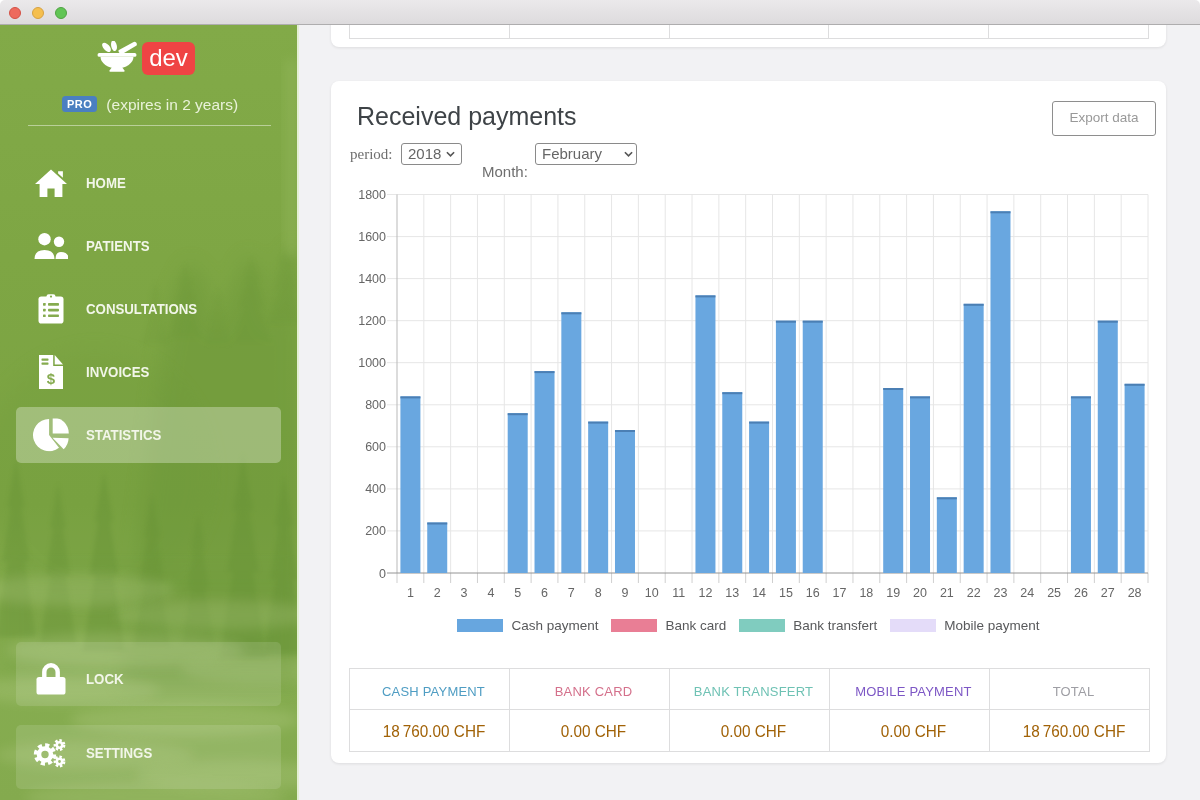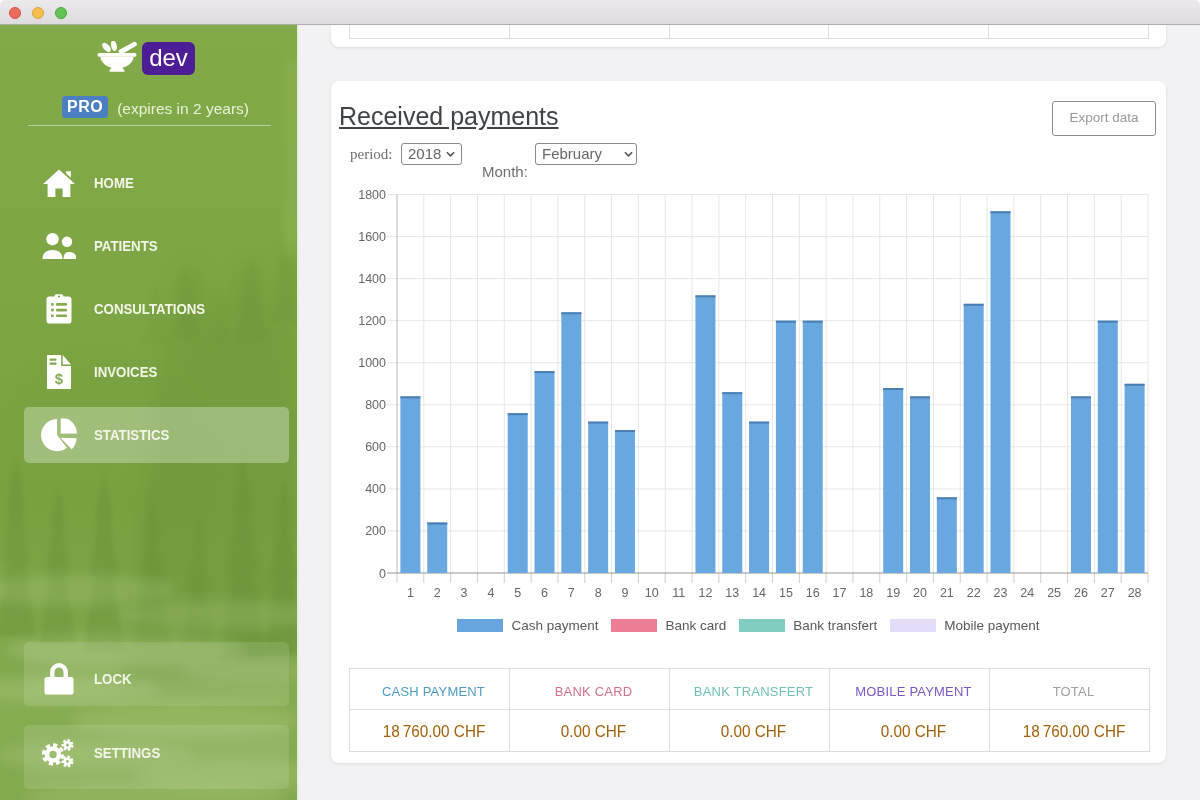--- a/index.html
+++ b/index.html
@@ -15,48 +15,48 @@
 .tl.r { left:9px;  background:#ed6a5e; border:0.5px solid #d45146; }
 .tl.y { left:32px; background:#f5bf4f; border:0.5px solid #d6a243; }
 .tl.g { left:55px; background:#61c555; border:0.5px solid #50a343; }
 
 
 .sidebar { position:absolute; left:0; top:25px; width:298px; height:775px;
   background:#7fa845; overflow:hidden; }
 .sidebar .forest { position:absolute; left:0; top:0; }
 .sb-content { position:absolute; left:0; top:0; width:298px; height:775px; }
 .devbadge { position:absolute; left:142px; top:17px; width:53px; height:33px;
-  background:#4c1d95; border-radius:6px; color:#fff; font-size:24px; text-align:center; line-height:32px; }
+  background:#ef4444; border-radius:6px; color:#fff; font-size:24px; text-align:center; line-height:32px; }
 .pro-row { position:absolute; left:62px; top:71px; width:230px; height:18px; }
 .probadge { display:inline-block; background:#4a7fc1; border-radius:3.5px; color:#fff;
-  font-size:16px; font-weight:bold; letter-spacing:0.5px; padding:2px 5px; vertical-align:2px; }
+  font-size:11px; font-weight:bold; letter-spacing:0.5px; padding:2px 5px; vertical-align:2px; }
 .expires { color:#e9f2d9; font-size:15.5px; margin-left:9px;margin-top:14px; }
 .sep { position:absolute; left:28px; top:100px; width:243px; height:1px; background:rgba(255,255,255,0.45); }
 
-.menu-item { position:absolute; left:8px; width:302px; height:46px; }
+.menu-item { position:absolute; left:0; width:302px; height:46px; }
 .menu-item .box { position:absolute; left:16px; top:0; width:265px; height:46px; border-radius:5px; }
 .menu-item.active .box { background:rgba(255,255,255,0.30); top:-5px; height:56px; }
 .menu-item.soft .box { background:rgba(255,255,255,0.12); }
 .menu-item .icon { position:absolute; left:51px; top:50%; transform:translate(-50%,-50%); }
 .menu-item .label { position:absolute; left:86px; top:50%; transform:translateY(-50%) scaleX(0.855);
   transform-origin:0 50%; color:#f2f6e9; font-size:15.5px; font-weight:bold; }
 
 
 .main { position:absolute; left:298px; top:25px; width:902px; height:775px; background:#f2f2f4; }
 .main .edge { position:absolute; left:-1px; top:0; width:2px; height:775px; background:#e4efd4; }
 .card { position:absolute; background:#fff; border-radius:8px; box-shadow:0 1px 3px rgba(0,0,0,0.09); }
 .card.top { left:33px; top:-12px; width:835px; height:34px; }
 .card.main-card { left:33px; top:56px; width:835px; height:682px; }
 
 .ptable { position:absolute; border-collapse:collapse; table-layout:fixed; }
 .ptable td, .ptable th { border:1px solid #ddddde; }
 
 .card.top table { left:18px; top:-6px; width:800px; height:20px; }
 
-h1.heading { position:absolute; left:8px; top:21px; font-size:25px; font-weight:normal; color:#3e4347;text-decoration:underline; }
+h1.heading { position:absolute; left:26px; top:21px; font-size:25px; font-weight:normal; color:#3e4347; }
 .export-btn { position:absolute; left:721px; top:20px; width:104px; height:35px;
   border:1.5px solid #8e8e8e; border-radius:3px; color:#999; font-size:13.5px;
   text-align:center; line-height:32px; background:#fff; }
 
 .filter-row { position:absolute; left:19px; top:62px; height:22px; font-size:15px; color:#6e6e6e; }
 .sel { position:absolute; top:0; height:22px; border:1.5px solid #8a8a8a; border-radius:3px;
   font-size:15px; color:#666; background:#fff; padding-left:6px; line-height:19px; }
 .sel .chev { position:absolute; top:7px; width:9px; height:6px; }
 
 

